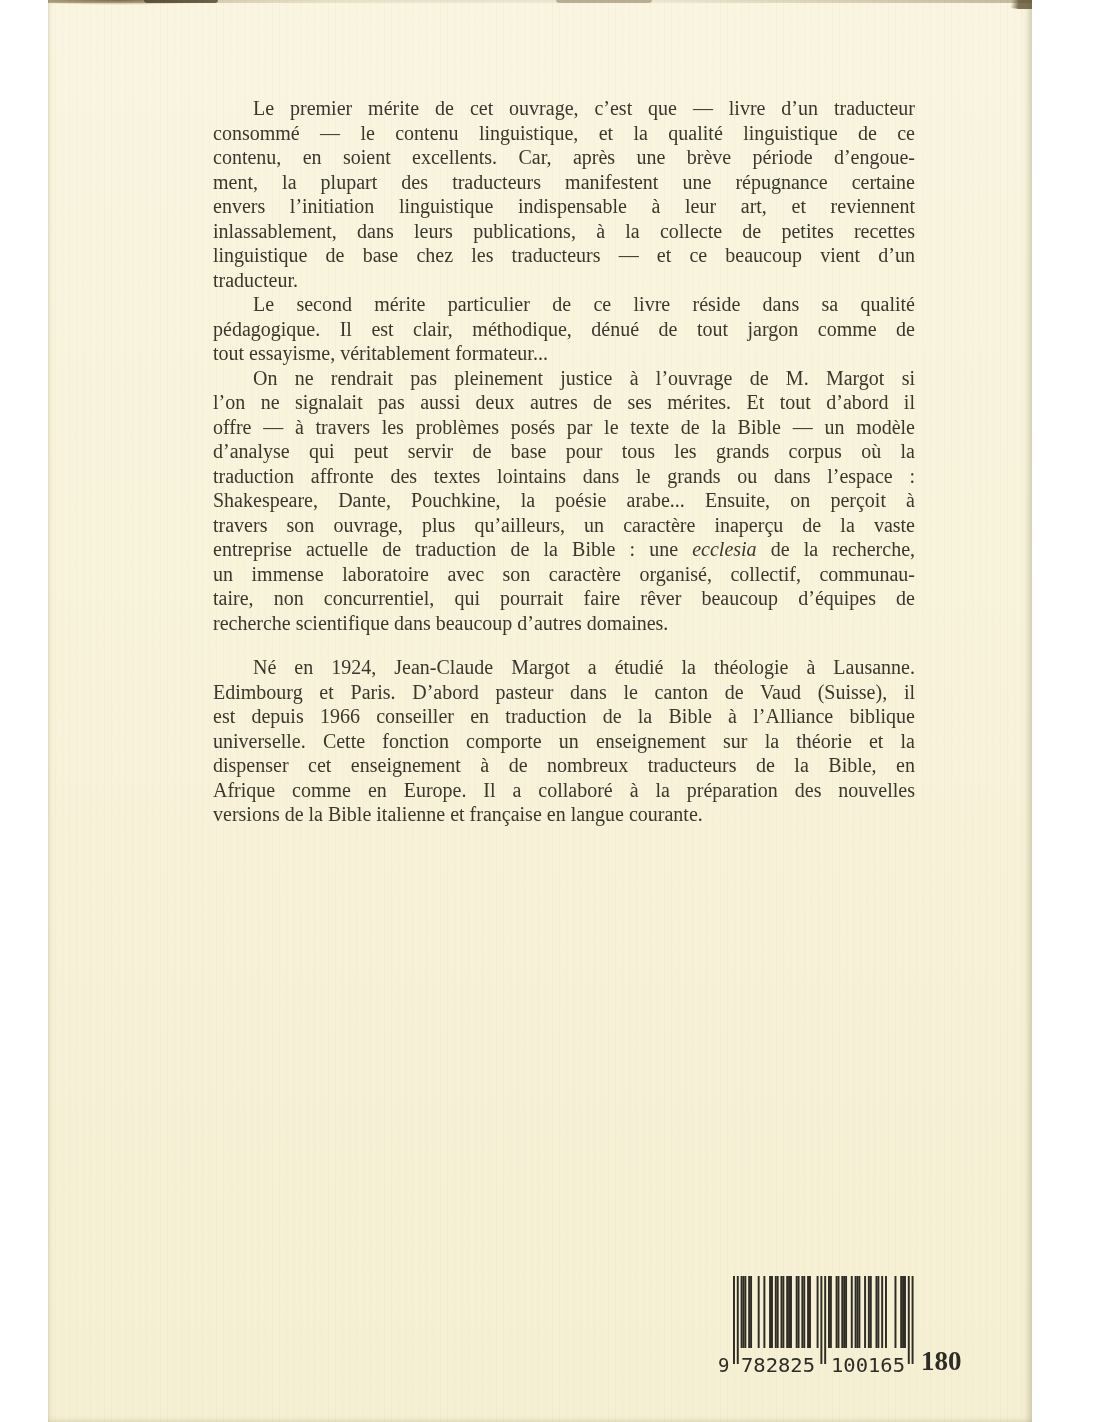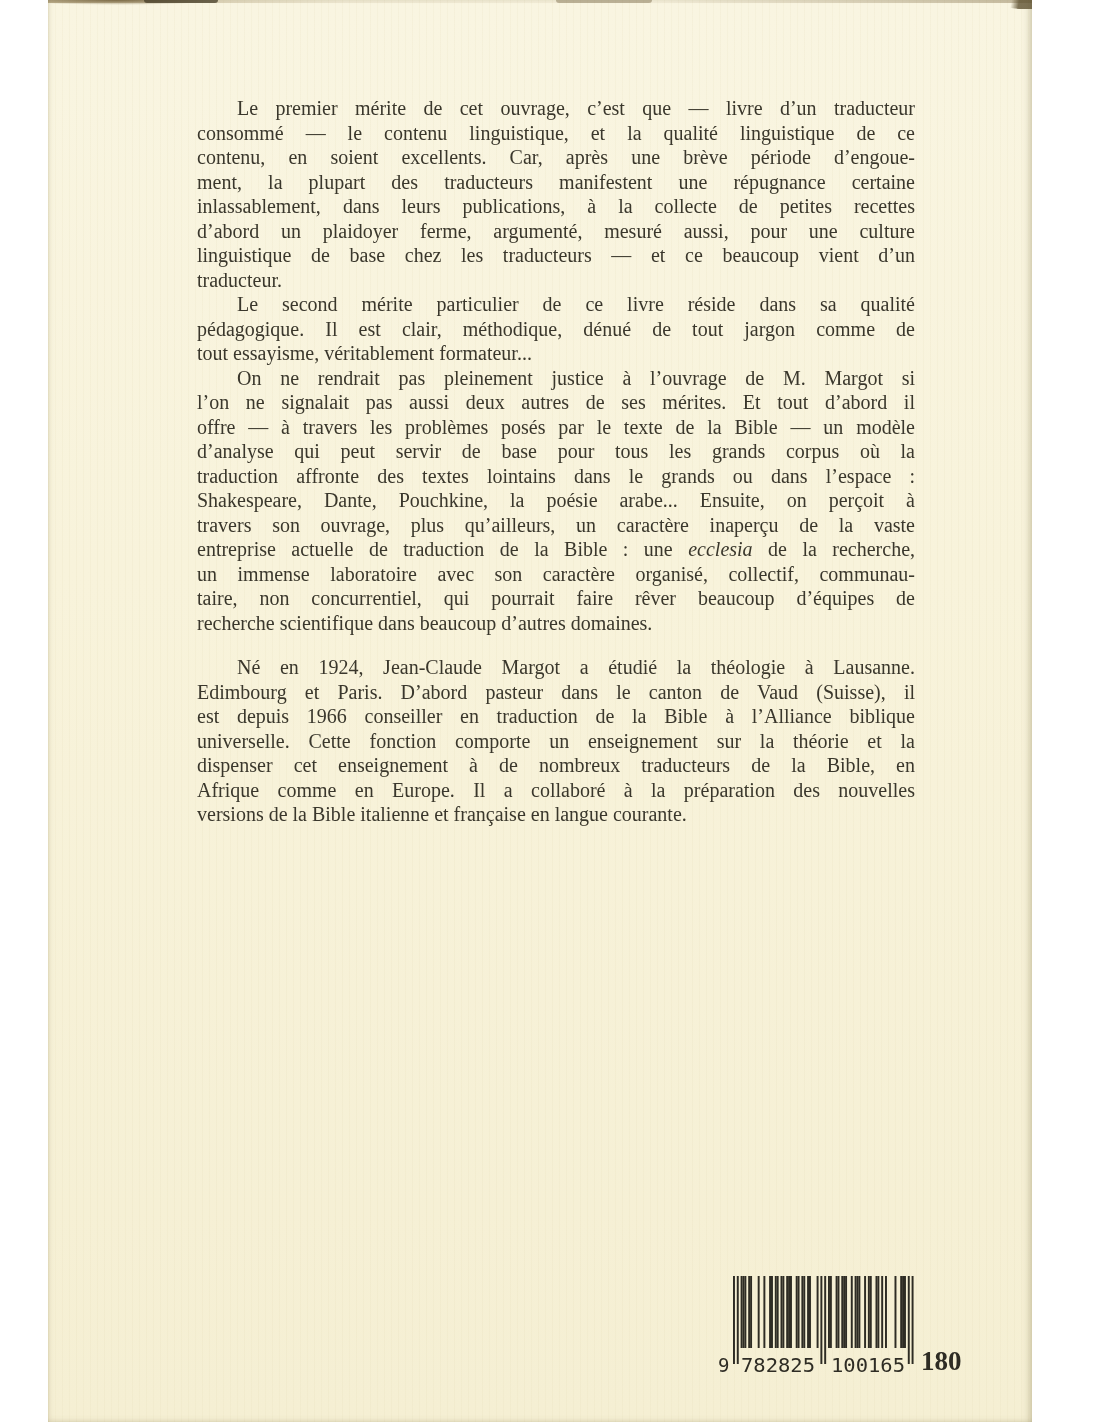--- a/index.html
+++ b/index.html
@@ -36,21 +36,21 @@
                     border-radius: 0 0 0 70%; }
 
   .text-col {
     position: absolute;
     left: 149px; top: 96px;
     width: 718px;
     color: #3a372c;
     font-size: 20px;
     line-height: 24.5px;
   }
-  .para .line { text-align: justify; text-align-last: justify; }
+  .para .line { text-align: justify; text-align-last: justify; margin-left: 16px; }
   .para .line.first { padding-left: 40px; }
   .para .line.last  { text-align-last: left; }
   .credit {
     font-style: italic;
     text-align: right;
     word-spacing: 5px;
     line-height: 24.5px;
   }
   .para.bio { margin-top: 20px; }
 
@@ -84,22 +84,22 @@
   <div class="edge-mark mark-topleft2"></div>
   <div class="edge-mark mark-topmid"></div>
   <div class="edge-mark mark-topright"></div>
 
   <div class="text-col">
     <div class="para">
         <div class="line first">Le premier mérite de cet ouvrage, c’est que — livre d’un traducteur</div>
         <div class="line">consommé — le contenu linguistique, et la qualité linguistique de ce</div>
         <div class="line">contenu, en soient excellents. Car, après une brève période d’engoue-</div>
         <div class="line">ment, la plupart des traducteurs manifestent une répugnance certaine</div>
+        <div class="line">envers l’initiation linguistique indispensable à leur art, et reviennent</div>
         <div class="line">inlassablement, dans leurs publications, à la collecte de petites recettes</div>
-        <div class="line">d’abord un plaidoyer ferme, argumenté, mesuré aussi, pour une culture</div>
         <div class="line">linguistique de base chez les traducteurs — et ce beaucoup vient d’un</div>
         <div class="line last">traducteur.</div>
       </div>
     <div class="para">
         <div class="line first">Le second mérite particulier de ce livre réside dans sa qualité</div>
         <div class="line">pédagogique. Il est clair, méthodique, dénué de tout jargon comme de</div>
         <div class="line last">tout essayisme, véritablement formateur...</div>
       </div>
     <div class="para">
         <div class="line first">On ne rendrait pas pleinement justice à l’ouvrage de M. Margot si</div>

